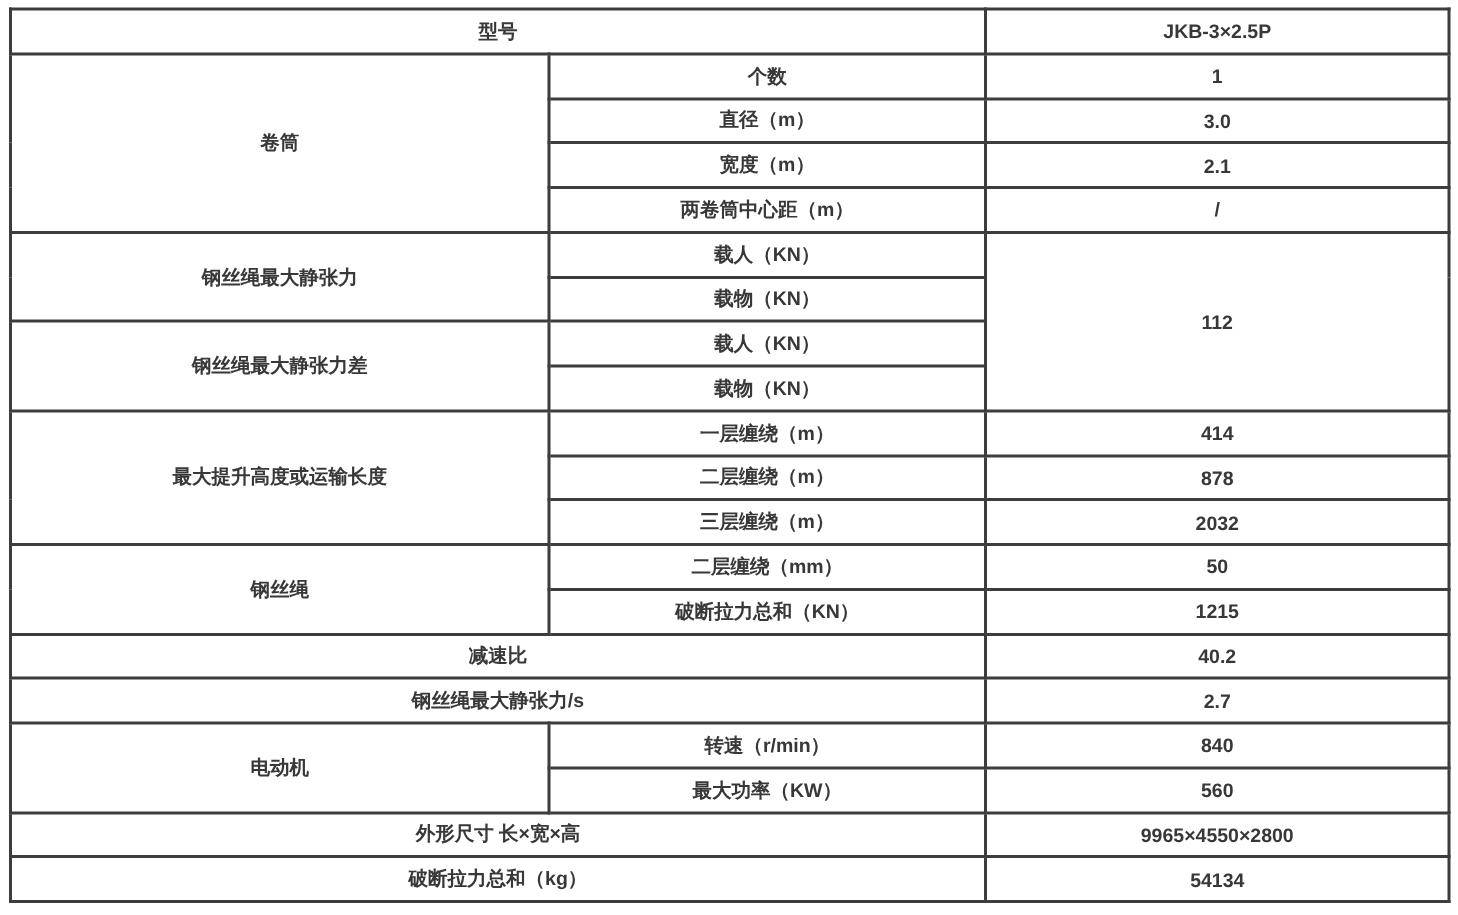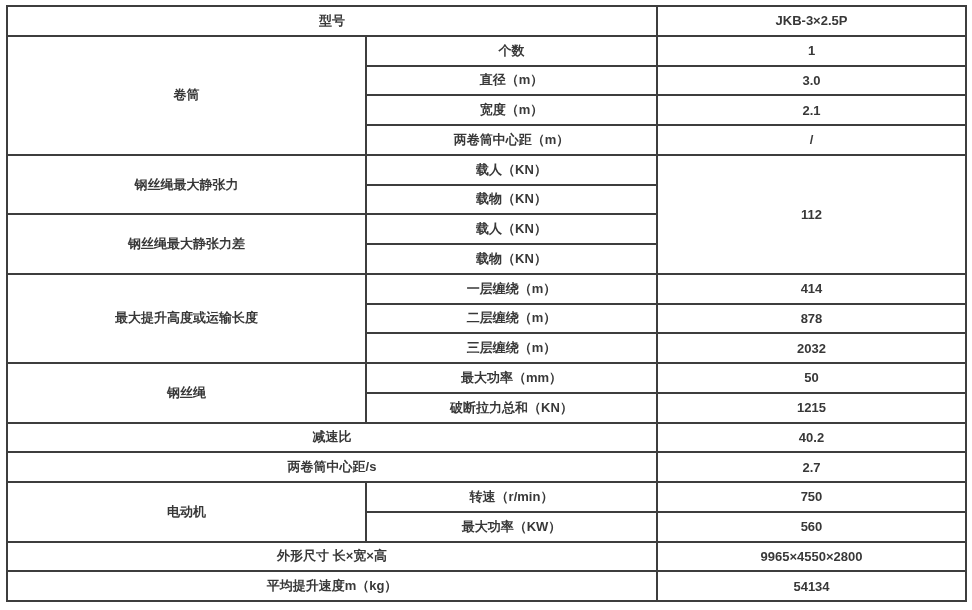--- a/index.html
+++ b/index.html
@@ -90,46 +90,46 @@
       <tr>
         <td>二层缠绕（m）</td>
         <td>878</td>
       </tr>
       <tr>
         <td>三层缠绕（m）</td>
         <td>2032</td>
       </tr>
       <tr>
         <td rowspan="2">钢丝绳</td>
-        <td>最大功率（mm）</td>
+        <td>二层缠绕（mm）</td>
         <td>50</td>
       </tr>
       <tr>
         <td>破断拉力总和（KN）</td>
         <td>1215</td>
       </tr>
       <tr>
         <td colspan="2">减速比</td>
         <td>40.2</td>
       </tr>
       <tr>
-        <td colspan="2">两卷筒中心距/s</td>
+        <td colspan="2">钢丝绳最大静张力/s</td>
         <td>2.7</td>
       </tr>
       <tr>
         <td rowspan="2">电动机</td>
         <td>转速（r/min）</td>
-        <td>750</td>
+        <td>840</td>
       </tr>
       <tr>
         <td>最大功率（KW）</td>
         <td>560</td>
       </tr>
       <tr>
         <td colspan="2">外形尺寸 长×宽×高</td>
         <td>9965×4550×2800</td>
       </tr>
       <tr>
-        <td colspan="2">平均提升速度m（kg）</td>
+        <td colspan="2">破断拉力总和（kg）</td>
         <td>54134</td>
       </tr>
     </tbody>
 </table>
 
 </body></html>

